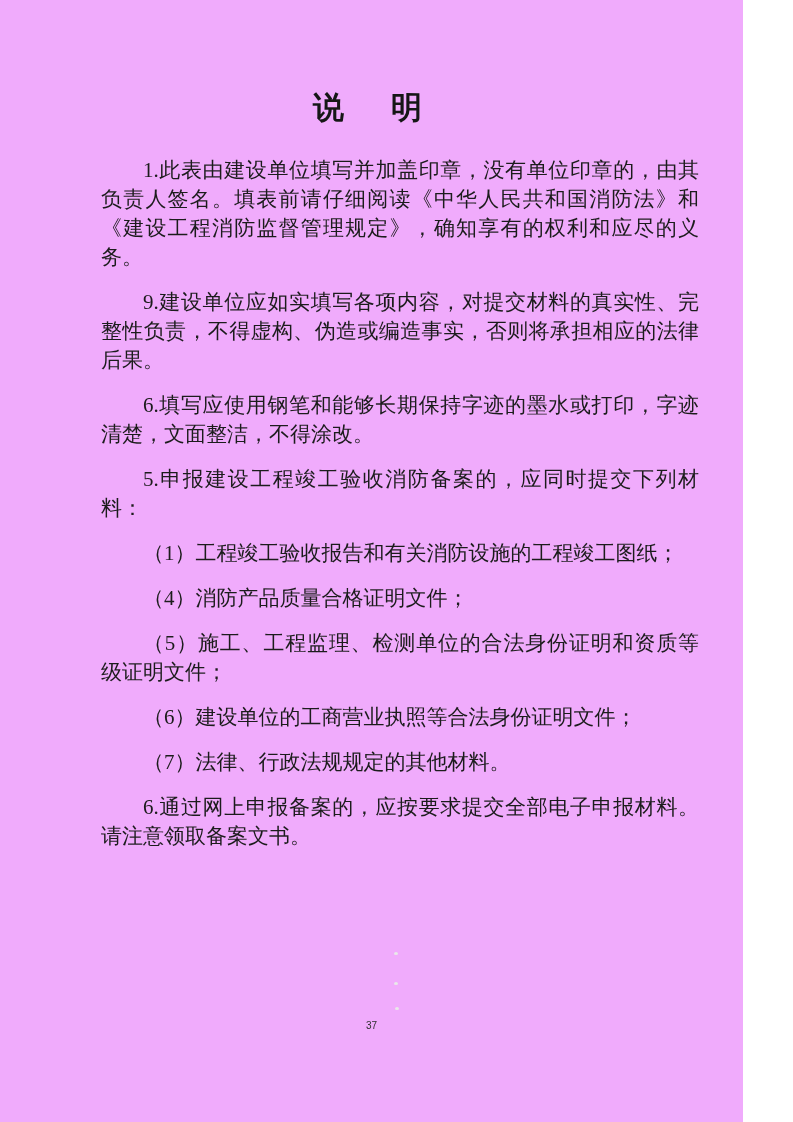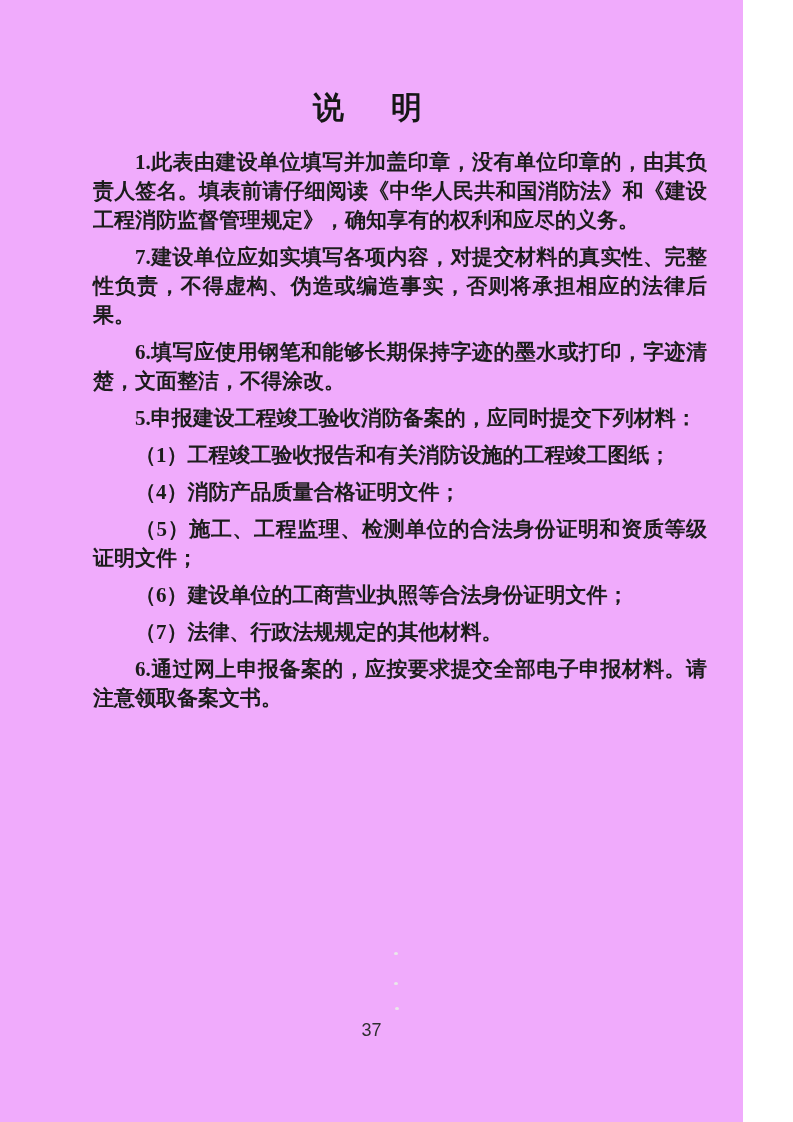--- a/index.html
+++ b/index.html
@@ -33,33 +33,32 @@
     position: absolute;
     top: 140px;
     left: 85px;
     width: 630px;
     color: #1c1c1c;
     font-size: 21px;
     line-height: 29px;
     text-align: justify;
   }
   .para {
-    margin: 8px;
+    margin: 16px;
     text-indent: 2em;
     word-break: break-all;
-    font-weight: bold;
   }
   .pagenum {
     position: absolute;
     top: 1020px;
     left: 0;
     width: 100%;
     text-align: center;
     font-family: "Liberation Sans", "DejaVu Sans", sans-serif;
-    font-size: 18px;
+    font-size: 10px;
     color: #2f2f2f;
   }
   .dot {
     position: absolute;
     width: 4px;
     height: 3px;
     border-radius: 50%;
     background: #e9e9e9;
   }
   .dot.d1 { left: 394px; top: 952px; }
@@ -68,21 +67,21 @@
 </style>
 </head>
 <body>
 
 <div class="page">
 
   <h1 class="title">说　明</h1>
 
   <div class="content">
     <p class="para">1.此表由建设单位填写并加盖印章，没有单位印章的，由其负责人签名。填表前请仔细阅读《中华人民共和国消防法》和《建设工程消防监督管理规定》，确知享有的权利和应尽的义务。</p>
-    <p class="para">7.建设单位应如实填写各项内容，对提交材料的真实性、完整性负责，不得虚构、伪造或编造事实，否则将承担相应的法律后果。</p>
+    <p class="para">9.建设单位应如实填写各项内容，对提交材料的真实性、完整性负责，不得虚构、伪造或编造事实，否则将承担相应的法律后果。</p>
     <p class="para">6.填写应使用钢笔和能够长期保持字迹的墨水或打印，字迹清楚，文面整洁，不得涂改。</p>
     <p class="para">5.申报建设工程竣工验收消防备案的，应同时提交下列材料：</p>
     <p class="para">（1）工程竣工验收报告和有关消防设施的工程竣工图纸；</p>
     <p class="para">（4）消防产品质量合格证明文件；</p>
     <p class="para">（5）施工、工程监理、检测单位的合法身份证明和资质等级证明文件；</p>
     <p class="para">（6）建设单位的工商营业执照等合法身份证明文件；</p>
     <p class="para">（7）法律、行政法规规定的其他材料。</p>
     <p class="para">6.通过网上申报备案的，应按要求提交全部电子申报材料。请注意领取备案文书。</p>
   </div>
 

